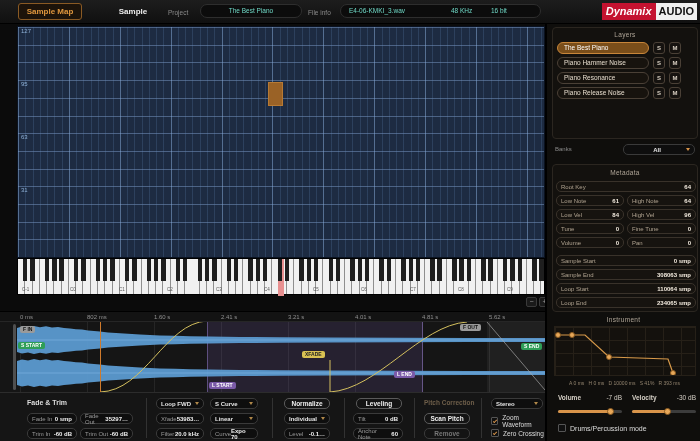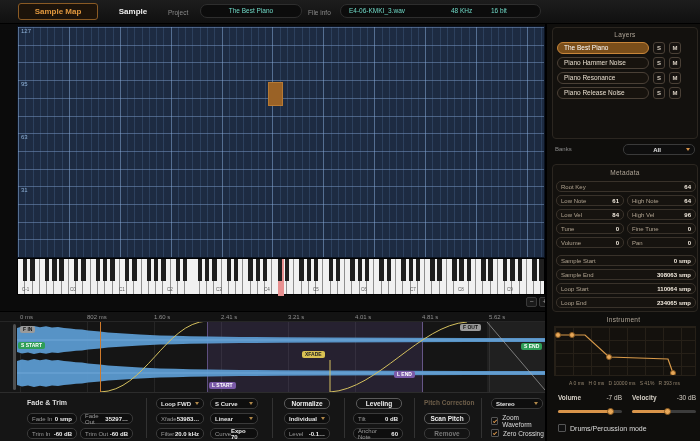--- a/index.html
+++ b/index.html
@@ -3,21 +3,21 @@
 <meta charset="utf-8">
 <style>
   * { box-sizing: border-box; }
   body { margin:0; background:#000; }
   .stage { position:relative; width:700px; height:441px; background:#0b0b0b;
            font-family:"Liberation Sans", sans-serif; overflow:hidden; }
 
   
   .topbar { position:absolute; left:0; top:0; width:700px; height:24px;
             background:linear-gradient(#1d1d1d,#101010); border-bottom:1px solid #000; }
-  .tab-sm { position:absolute; left:18px; top:3px; width:80px; height:17px; line-height:15px;
+  .tab-sm { position:absolute; left:18px; top:3px; width:64px; height:17px; line-height:15px;
             text-align:center; color:#e0973e; border:1px solid #8a5a24; border-radius:3px;
             background:#1c130a; font-size:8px; font-weight:bold; }
   .tab-cr { position:absolute; left:102px; top:3px; width:62px; height:17px; line-height:17px;
             text-align:center; color:#ececec; font-size:8px; font-weight:bold; }
   .tlbl { position:absolute; color:#8a8a8a; font-size:6.5px; }
   .pill { position:absolute; background:#0c0c0c; border:1px solid #2e2e2e; border-radius:8px;
           height:14px; top:4px; color:#6fd8c6; font-size:6.5px; line-height:12px; }
   .logo { position:absolute; right:3px; top:3px; height:17px; display:flex; }
   .logo-brand { background:#c41230; color:#fff; font-weight:bold; font-style:italic;
                 font-size:11px; padding:0 4px; line-height:17px; }
@@ -136,20 +136,24 @@
     <div class="tab-sm">Sample Map</div>
     <div class="tab-cr">Sample</div>
     <span class="tlbl" style="left:168px; top:9px;">Project</span>
     <div class="pill" style="left:200px; width:102px; text-align:center;">The Best Piano</div>
     <span class="tlbl" style="left:308px; top:9px;">File info</span>
     <div class="pill" style="left:340px; width:201px;">
       <span style="position:absolute; left:8px;">E4-06-KMKI_3.wav</span>
       <span style="position:absolute; left:110px;">48 KHz</span>
       <span style="position:absolute; left:150px;">16 bit</span>
     </div>
+    <div class="logo">
+      <span class="logo-brand">Dynamix</span>
+      <span class="logo-suffix">AUDIO</span>
+    </div>
   </div>
 
   <div class="map">
     <span class="vlabel" style="top:1px;">127</span>
     <span class="vlabel" style="top:54px;">95</span>
     <span class="vlabel" style="top:107px;">63</span>
     <span class="vlabel" style="top:160px;">31</span>
     <div class="zone"></div>
   </div>
 

